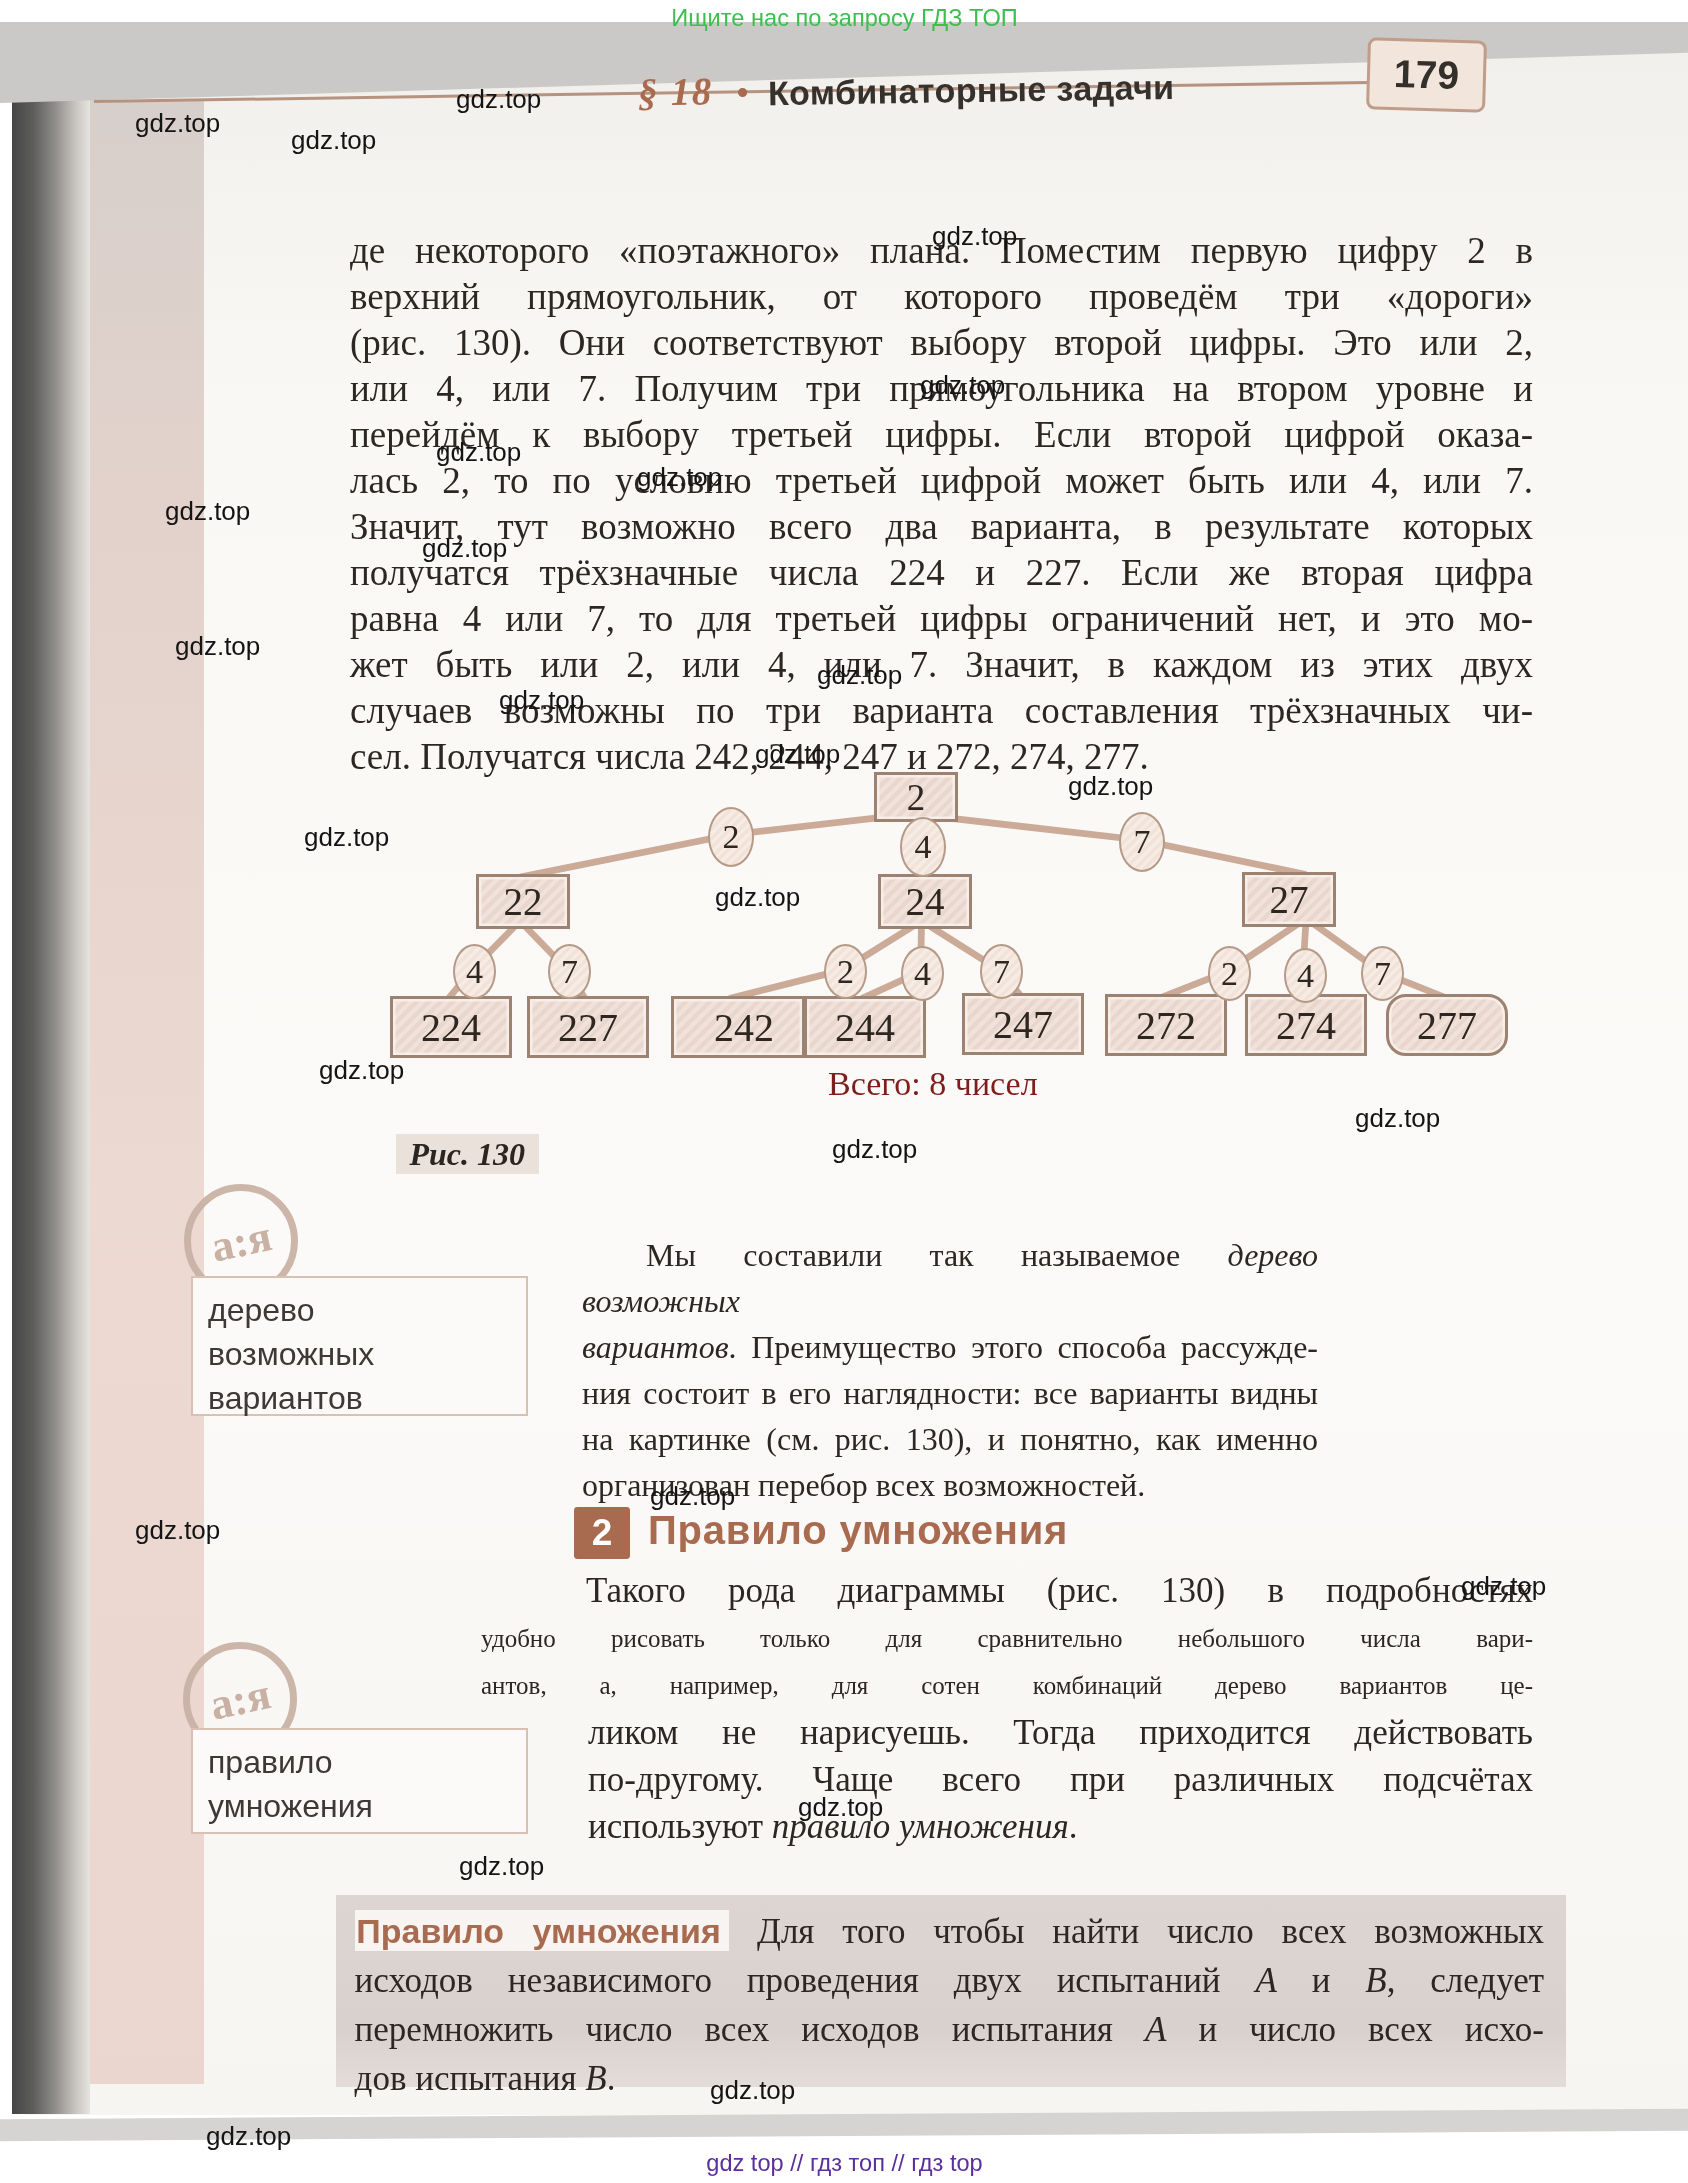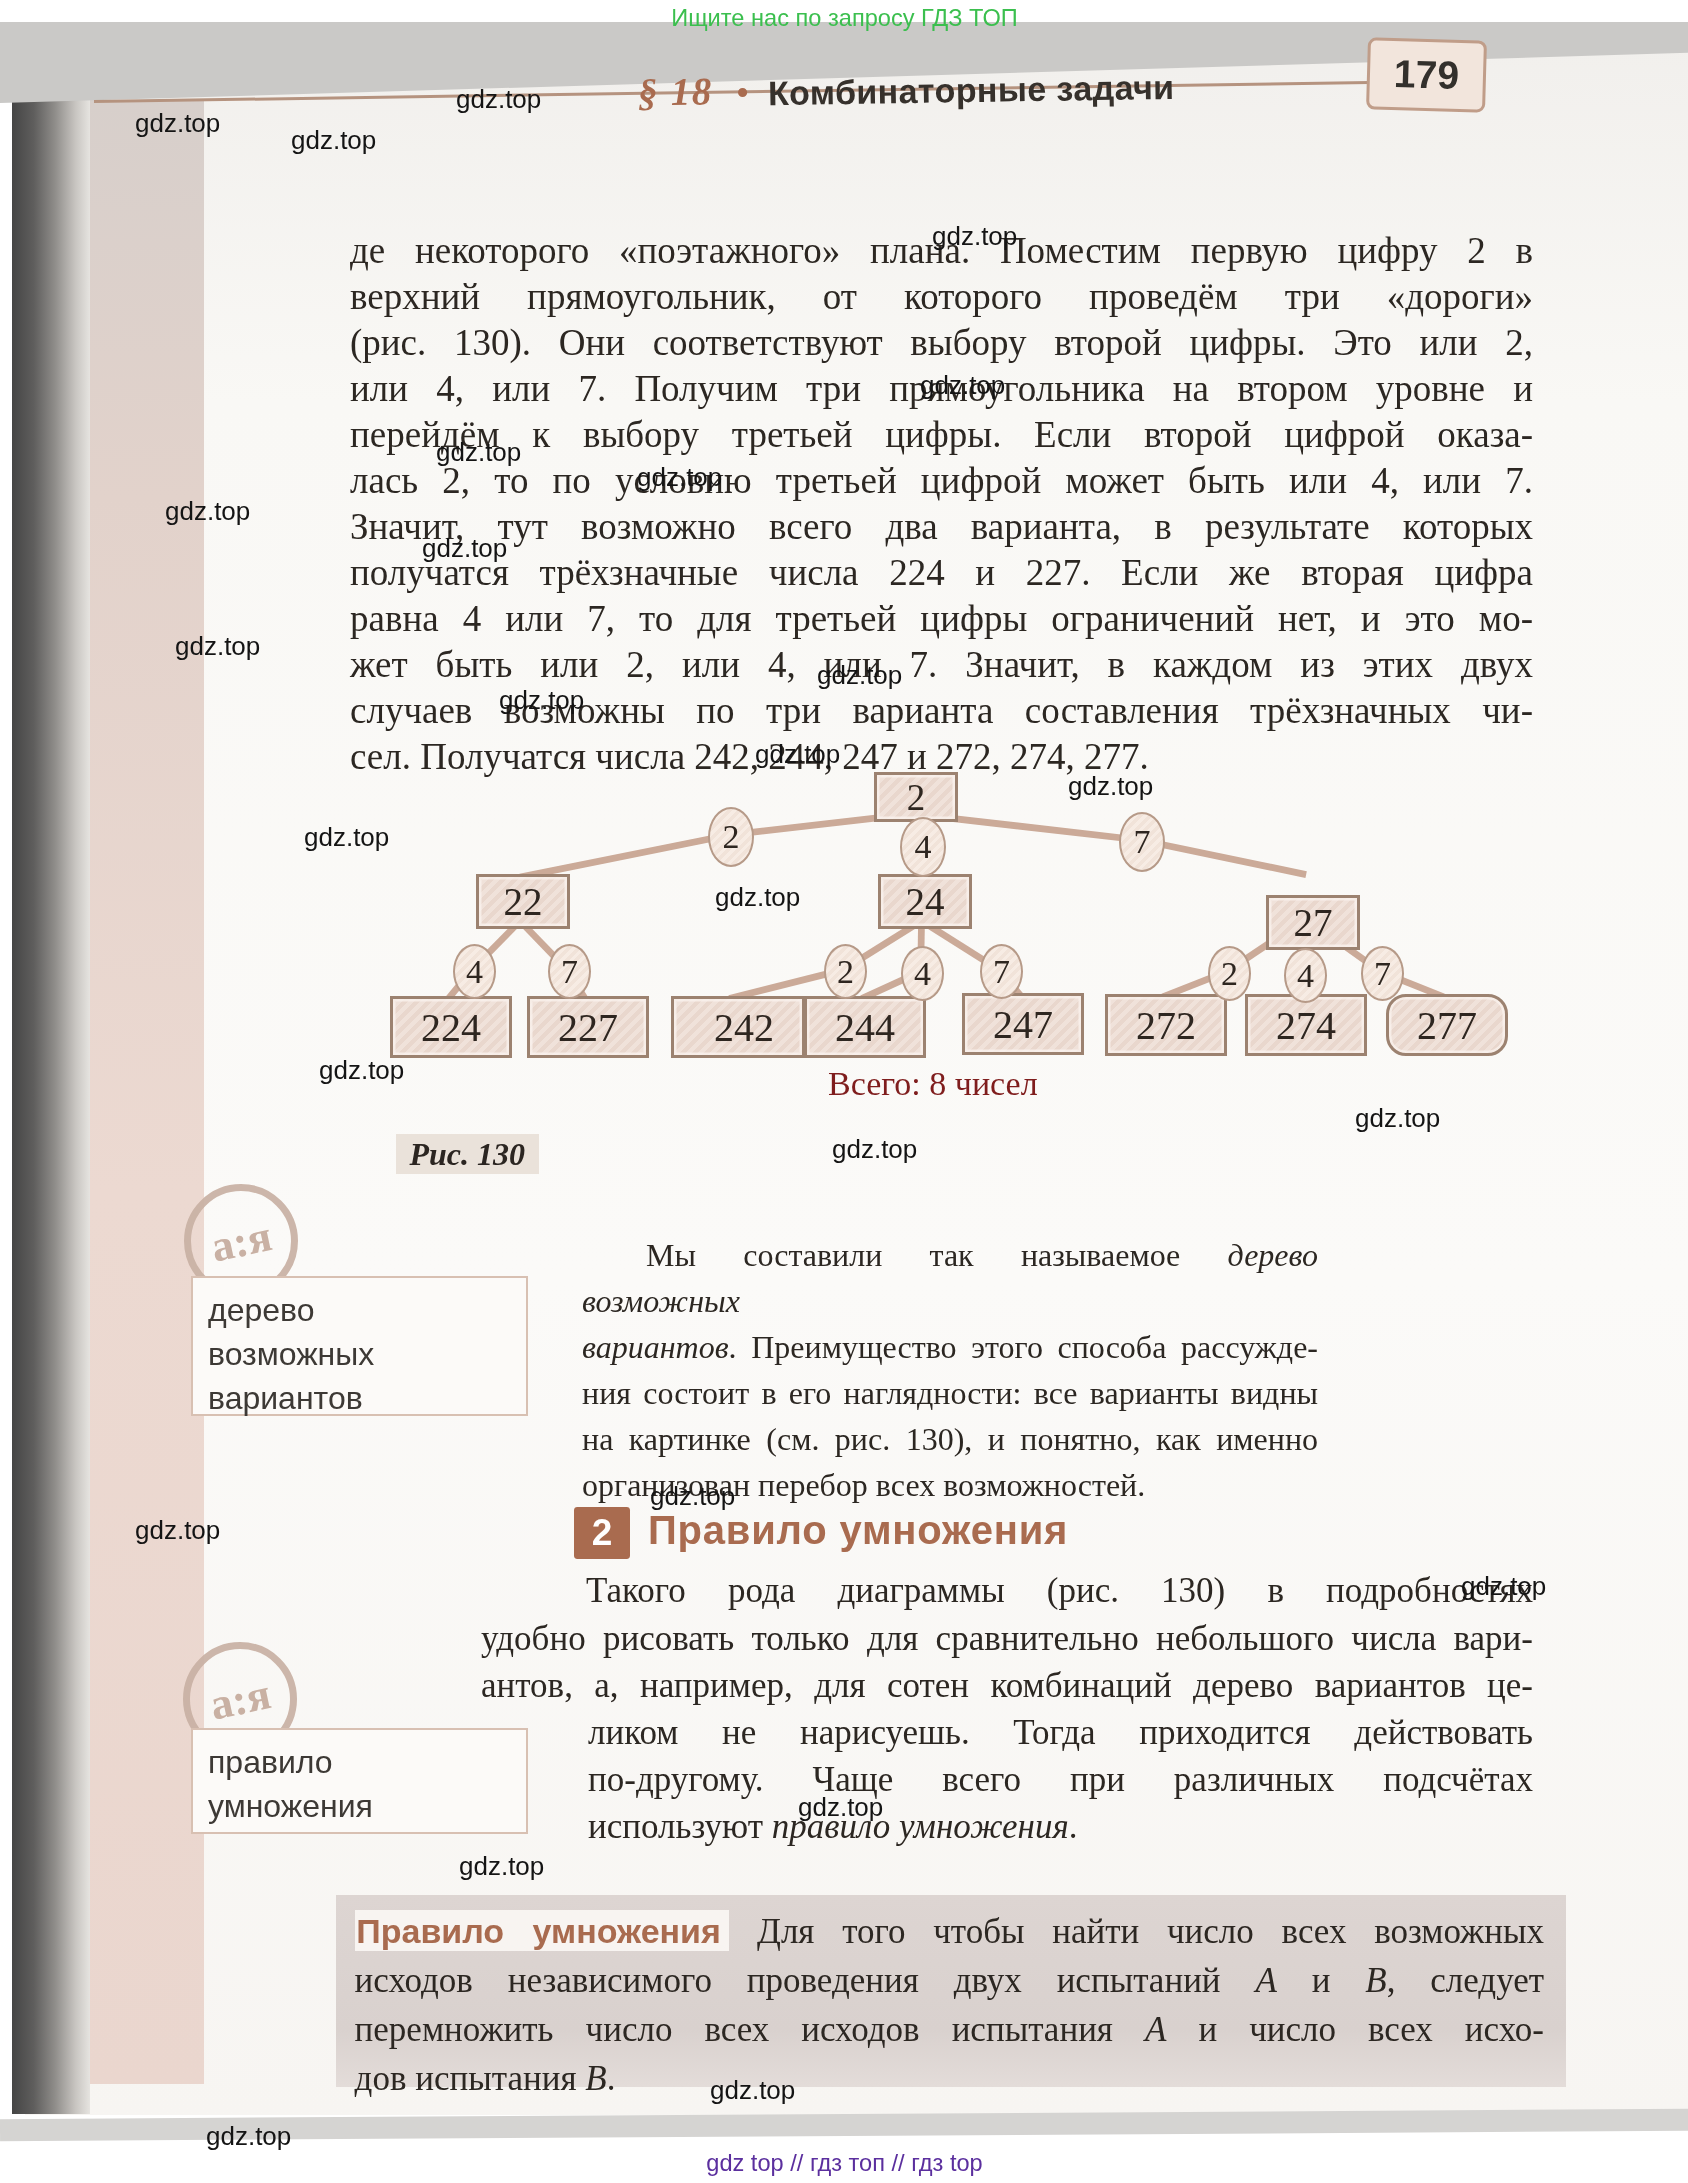--- a/index.html
+++ b/index.html
@@ -27,21 +27,21 @@
   .page-num{position:absolute;left:1367px;top:39px;width:113px;height:66px;z-index:11;
          background:#f2e5dc;border:3.4px solid #c09d89;border-radius:8.4px;transform:rotate(1.6deg);
          display:flex;align-items:center;justify-content:center;
          font:bold 39px "Liberation Sans",sans-serif;color:#33302c;}
   
   .para{position:absolute;z-index:10;color:#2c2722;}
   .para1{left:350px;top:228px;width:1183px;font-size:37px;line-height:46px;}
   .para2{left:582px;top:1232px;width:736px;font-size:32px;line-height:46px;}
   .para2 .tline:first-child{text-indent:64px;}
   .para3a{left:586px;top:1567px;width:947px;font-size:35px;line-height:47px;}
-  .para3b{left:481px;top:1615px;width:1052px;font-size:35px;line-height:47px;}
+  .para3b{left:481px;top:1615px;width:1052px;font-size:25px;line-height:47px;}
   .para3c{left:588px;top:1709px;width:945px;font-size:35px;line-height:47px;}
   .tline{min-height:1em;}
   .just{text-align:justify;text-align-last:justify;}
   
   .tree-figure{position:absolute;left:278px;top:742px;width:1282px;height:363px;z-index:10;}
   #tree-svg{position:absolute;left:0;top:0;}
   #tree-svg line{stroke:var(--tree-edge);stroke-width:8;opacity:0.95;}
   .tbox{position:absolute;display:flex;align-items:center;justify-content:center;color:#2e2620;
         background:repeating-linear-gradient(135deg,#e9d7cd 0 4.2px,#f0e2da 4.2px 8.4px);
         border:3.4px solid var(--tree-border);box-shadow:inset 0 0 0 2.5px rgba(250,243,237,.8);
@@ -141,21 +141,21 @@
         <line x1="1125" y1="272" x2="1049" y2="302"></line>
         <line x1="1219" y1="209" x2="1215" y2="274"></line>
         <line x1="1215" y1="274" x2="1215" y2="302"></line>
         <line x1="1219" y1="209" x2="1307" y2="272"></line>
         <line x1="1307" y1="272" x2="1382" y2="302"></line>
       </svg>
     <div id="tree-nodes">
         <div class="tbox" style="left: 596px; top: 30px; width: 78px; height: 44px; font-size: 37px;">2</div>
         <div class="tbox" style="left: 198px; top: 132px; width: 88px; height: 49px; font-size: 39px;">22</div>
         <div class="tbox" style="left: 600px; top: 132px; width: 88px; height: 49px; font-size: 39px;">24</div>
-        <div class="tbox" style="left: 988px; top: 130px; width: 88px; height: 49px; font-size: 39px; margin-top: 23px;">27</div>
+        <div class="tbox" style="left: 964px; top: 130px; width: 88px; height: 49px; font-size: 39px;">27</div>
         <div class="tbox" style="left: 112px; top: 254px; width: 116px; height: 56px; font-size: 40px;">224</div>
         <div class="tbox" style="left: 249px; top: 254px; width: 116px; height: 56px; font-size: 40px;">227</div>
         <div class="tbox" style="left: 393px; top: 254px; width: 116px; height: 56px; font-size: 40px; padding-left: 12px;">242</div>
         <div class="tbox" style="left: 526px; top: 254px; width: 116px; height: 56px; font-size: 40px;">244</div>
         <div class="tbox" style="left: 684px; top: 251px; width: 116px; height: 56px; font-size: 40px;">247</div>
         <div class="tbox" style="left: 827px; top: 252px; width: 116px; height: 56px; font-size: 40px;">272</div>
         <div class="tbox" style="left: 967px; top: 252px; width: 116px; height: 56px; font-size: 40px;">274</div>
         <div class="tbox" style="left: 1108px; top: 252px; width: 116px; height: 56px; font-size: 40px; border-radius: 20px;">277</div>
         <div class="toval" style="left: 430px; top: 65px; width: 42px; height: 56px;">2</div>
         <div class="toval" style="left: 622px; top: 75px; width: 42px; height: 56px;">4</div>

